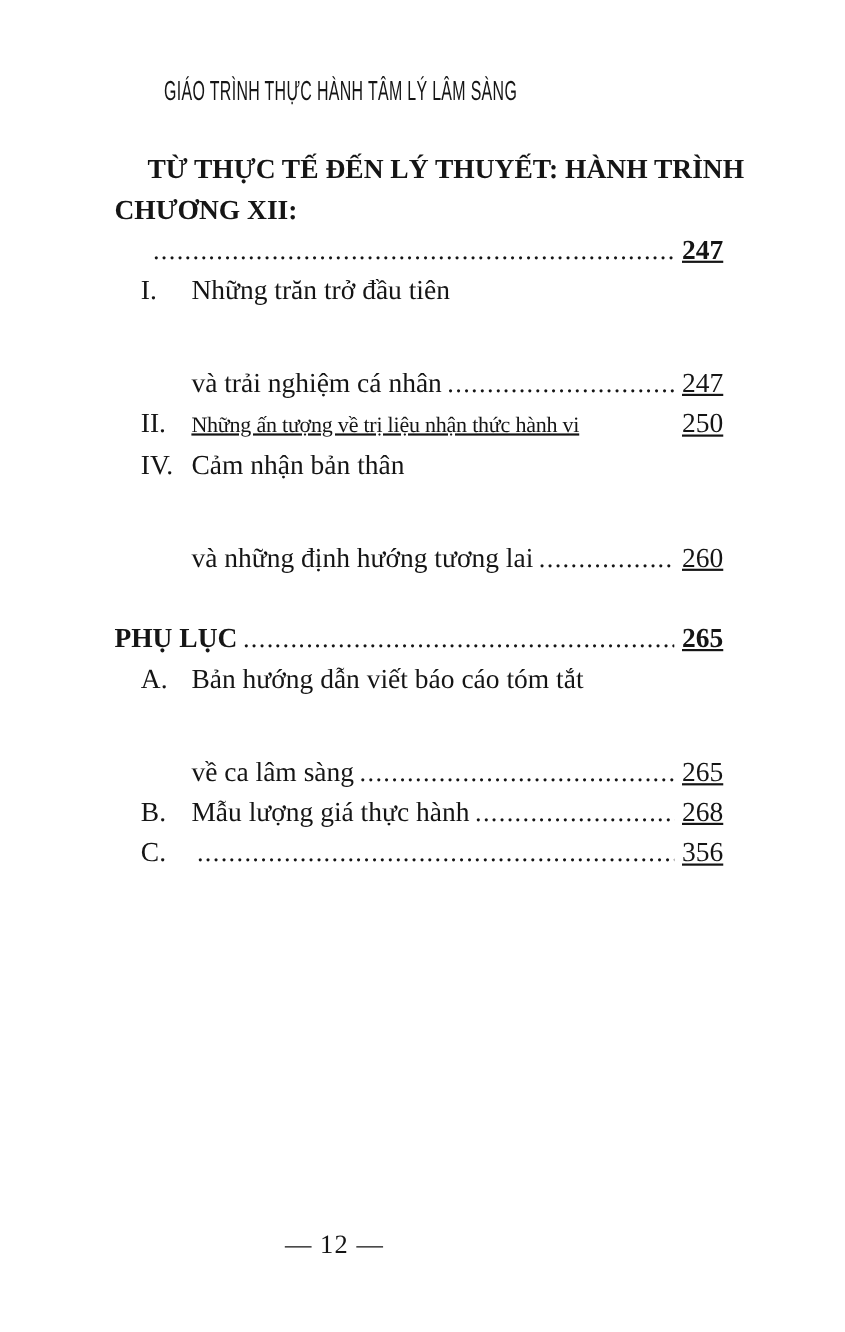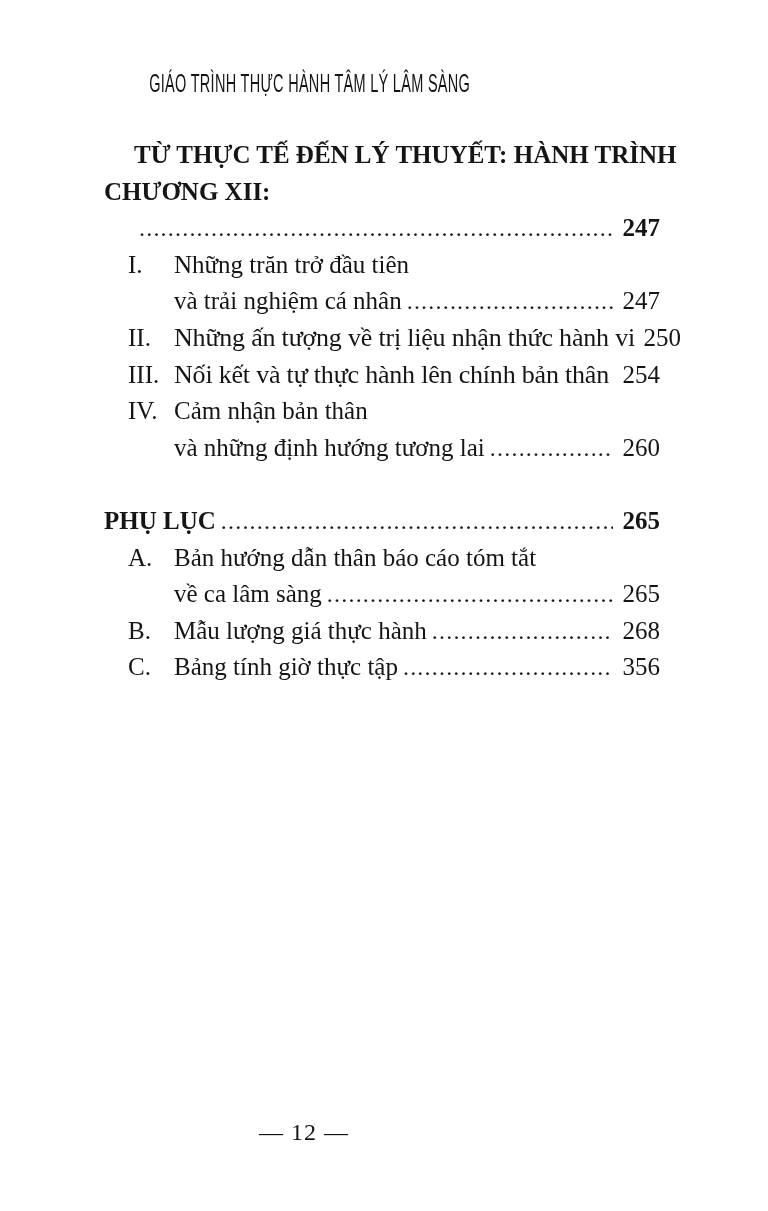--- a/index.html
+++ b/index.html
@@ -44,37 +44,38 @@
   }
   .line {
     display: flex;
     align-items: baseline;
     line-height: 36.6px;
     white-space: nowrap;
   }
   .bold { font-weight: bold; }
   .indent-title { padding-left: 30px; }     
   .row-entry { padding-left: 24px; }        
-  .row-cont  { padding-left: 70px; }        
+  .row-cont  { padding-left: 70px; margin-top: 48px; }        
   .num  { flex: 0 0 46px; }
   .text { flex: 0 0 auto; }
-  .fit  { font-size: 26px; letter-spacing: -0.2px; }  
+  .fit  { font-size: 20px; letter-spacing: -0.2px; text-decoration: underline; }  
   .leader {
     flex: 1 1 auto;
     overflow: hidden;
     margin: 0 7px 0 5px;
     font-weight: normal;
     letter-spacing: 1.2px;
     font-size: 24px;
   }
   .gap { flex: 1 1 auto; min-width: 6px; }
   .pg {
     flex: 0 0 auto;
     min-width: 40px;
-    text-align: right;
+    text-align: left;
+    text-decoration: underline;
   }
   .appendix-block { margin-top: 36.6px; }
 
   
   .footer {
     position: absolute;
     top: 1119px;
     left: 0;
     width: 608px;
     text-align: center;
@@ -112,64 +113,57 @@
     <span class="pg">247</span>
   </div>
 
   <div class="line row-entry">
     <span class="num">II.</span>
     <span class="text fit">Những ấn tượng về trị liệu nhận thức hành vi</span>
     <span class="gap"></span>
     <span class="pg">250</span>
   </div>
 
-  <div class="line row-entry">
-    <span class="num">III.</span>
-    <span class="text fit">Nối kết và tự thực hành lên chính bản thân</span>
-    <span class="gap"></span>
-    <span class="pg">254</span>
-  </div>
 
   <div class="line row-entry">
     <span class="num">IV.</span>
     <span class="text">Cảm nhận bản thân</span>
   </div>
   <div class="line row-cont">
     <span class="text">và những định hướng tương lai</span>
     <span class="leader">..........................................................................................</span>
     <span class="pg">260</span>
   </div>
 
   <div class="appendix-block">
     <div class="line bold">
       <span class="text">PHỤ LỤC</span>
       <span class="leader">..........................................................................................</span>
       <span class="pg bold">265</span>
     </div>
 
     <div class="line row-entry">
       <span class="num">A.</span>
-      <span class="text">Bản hướng dẫn thân báo cáo tóm tắt</span>
+      <span class="text">Bản hướng dẫn viết báo cáo tóm tắt</span>
     </div>
     <div class="line row-cont">
       <span class="text">về ca lâm sàng</span>
       <span class="leader">..........................................................................................</span>
       <span class="pg">265</span>
     </div>
 
     <div class="line row-entry">
       <span class="num">B.</span>
       <span class="text">Mẫu lượng giá thực hành</span>
       <span class="leader">..........................................................................................</span>
       <span class="pg">268</span>
     </div>
 
     <div class="line row-entry">
       <span class="num">C.</span>
-      <span class="text">Bảng tính giờ thực tập</span>
       <span class="leader">..........................................................................................</span>
       <span class="pg">356</span>
     </div>
   </div>
 
 </div>
 
 <div class="footer">
   <span>— 12 —</span>
 </div>

